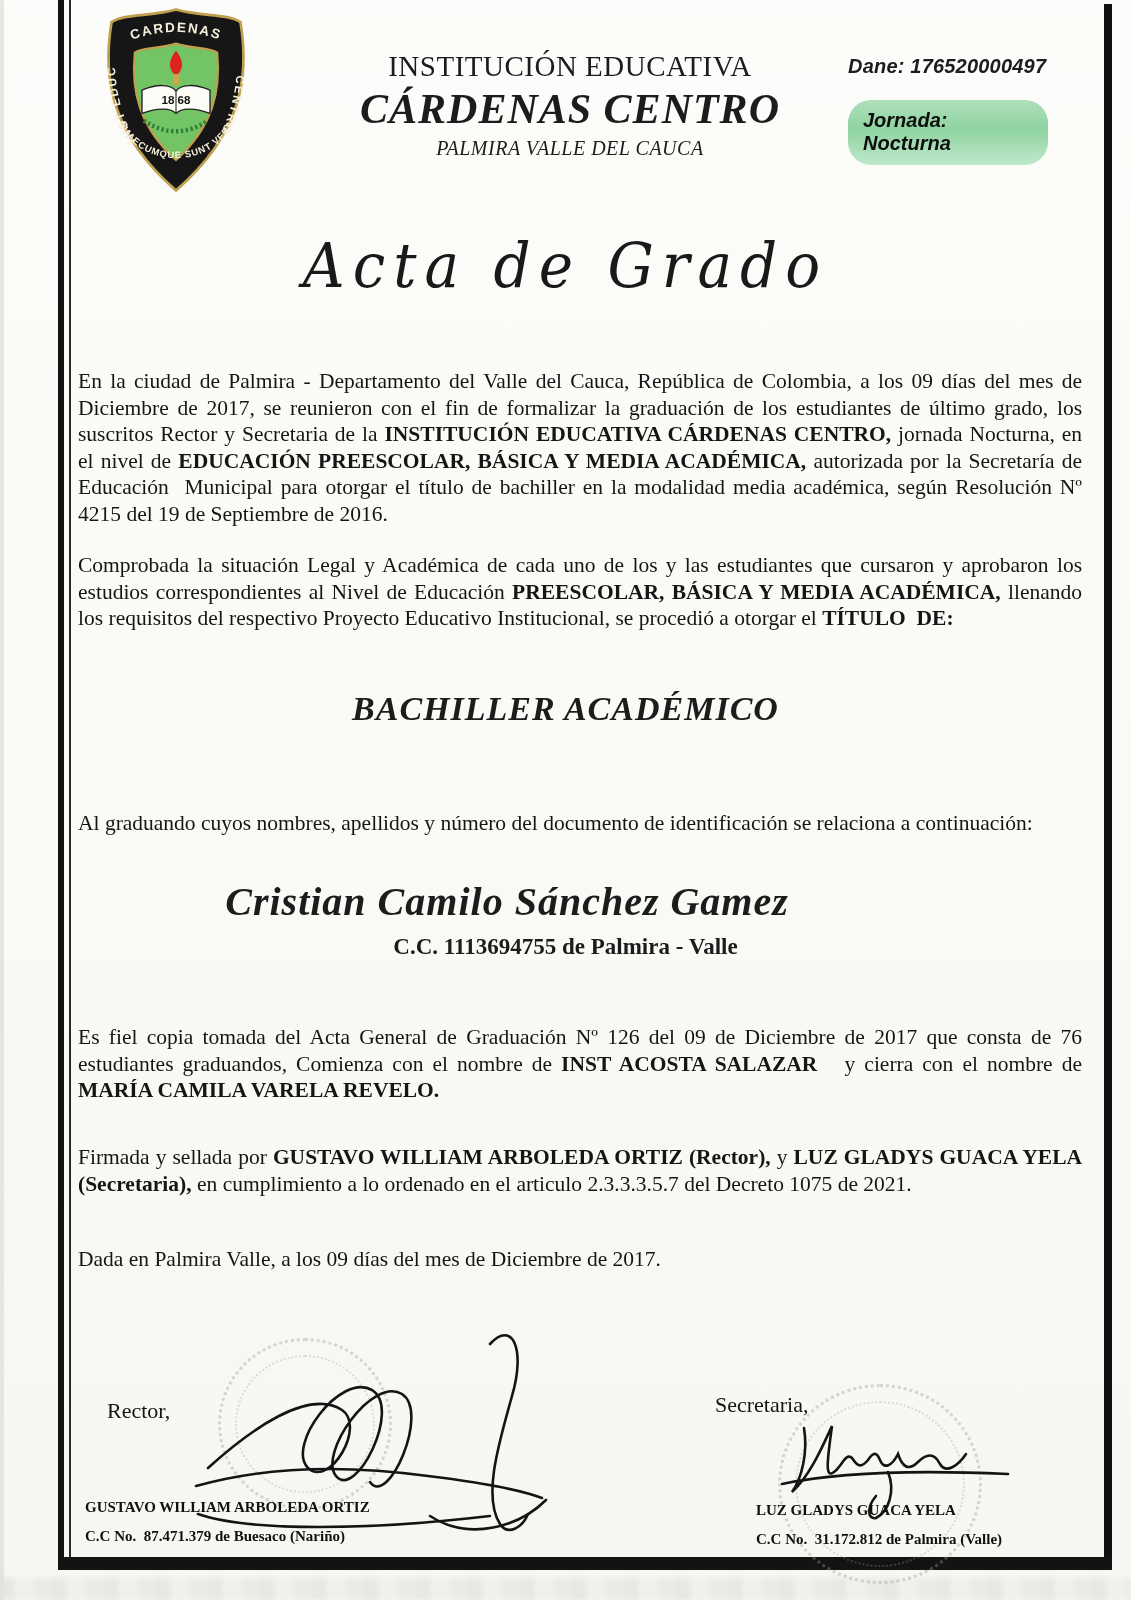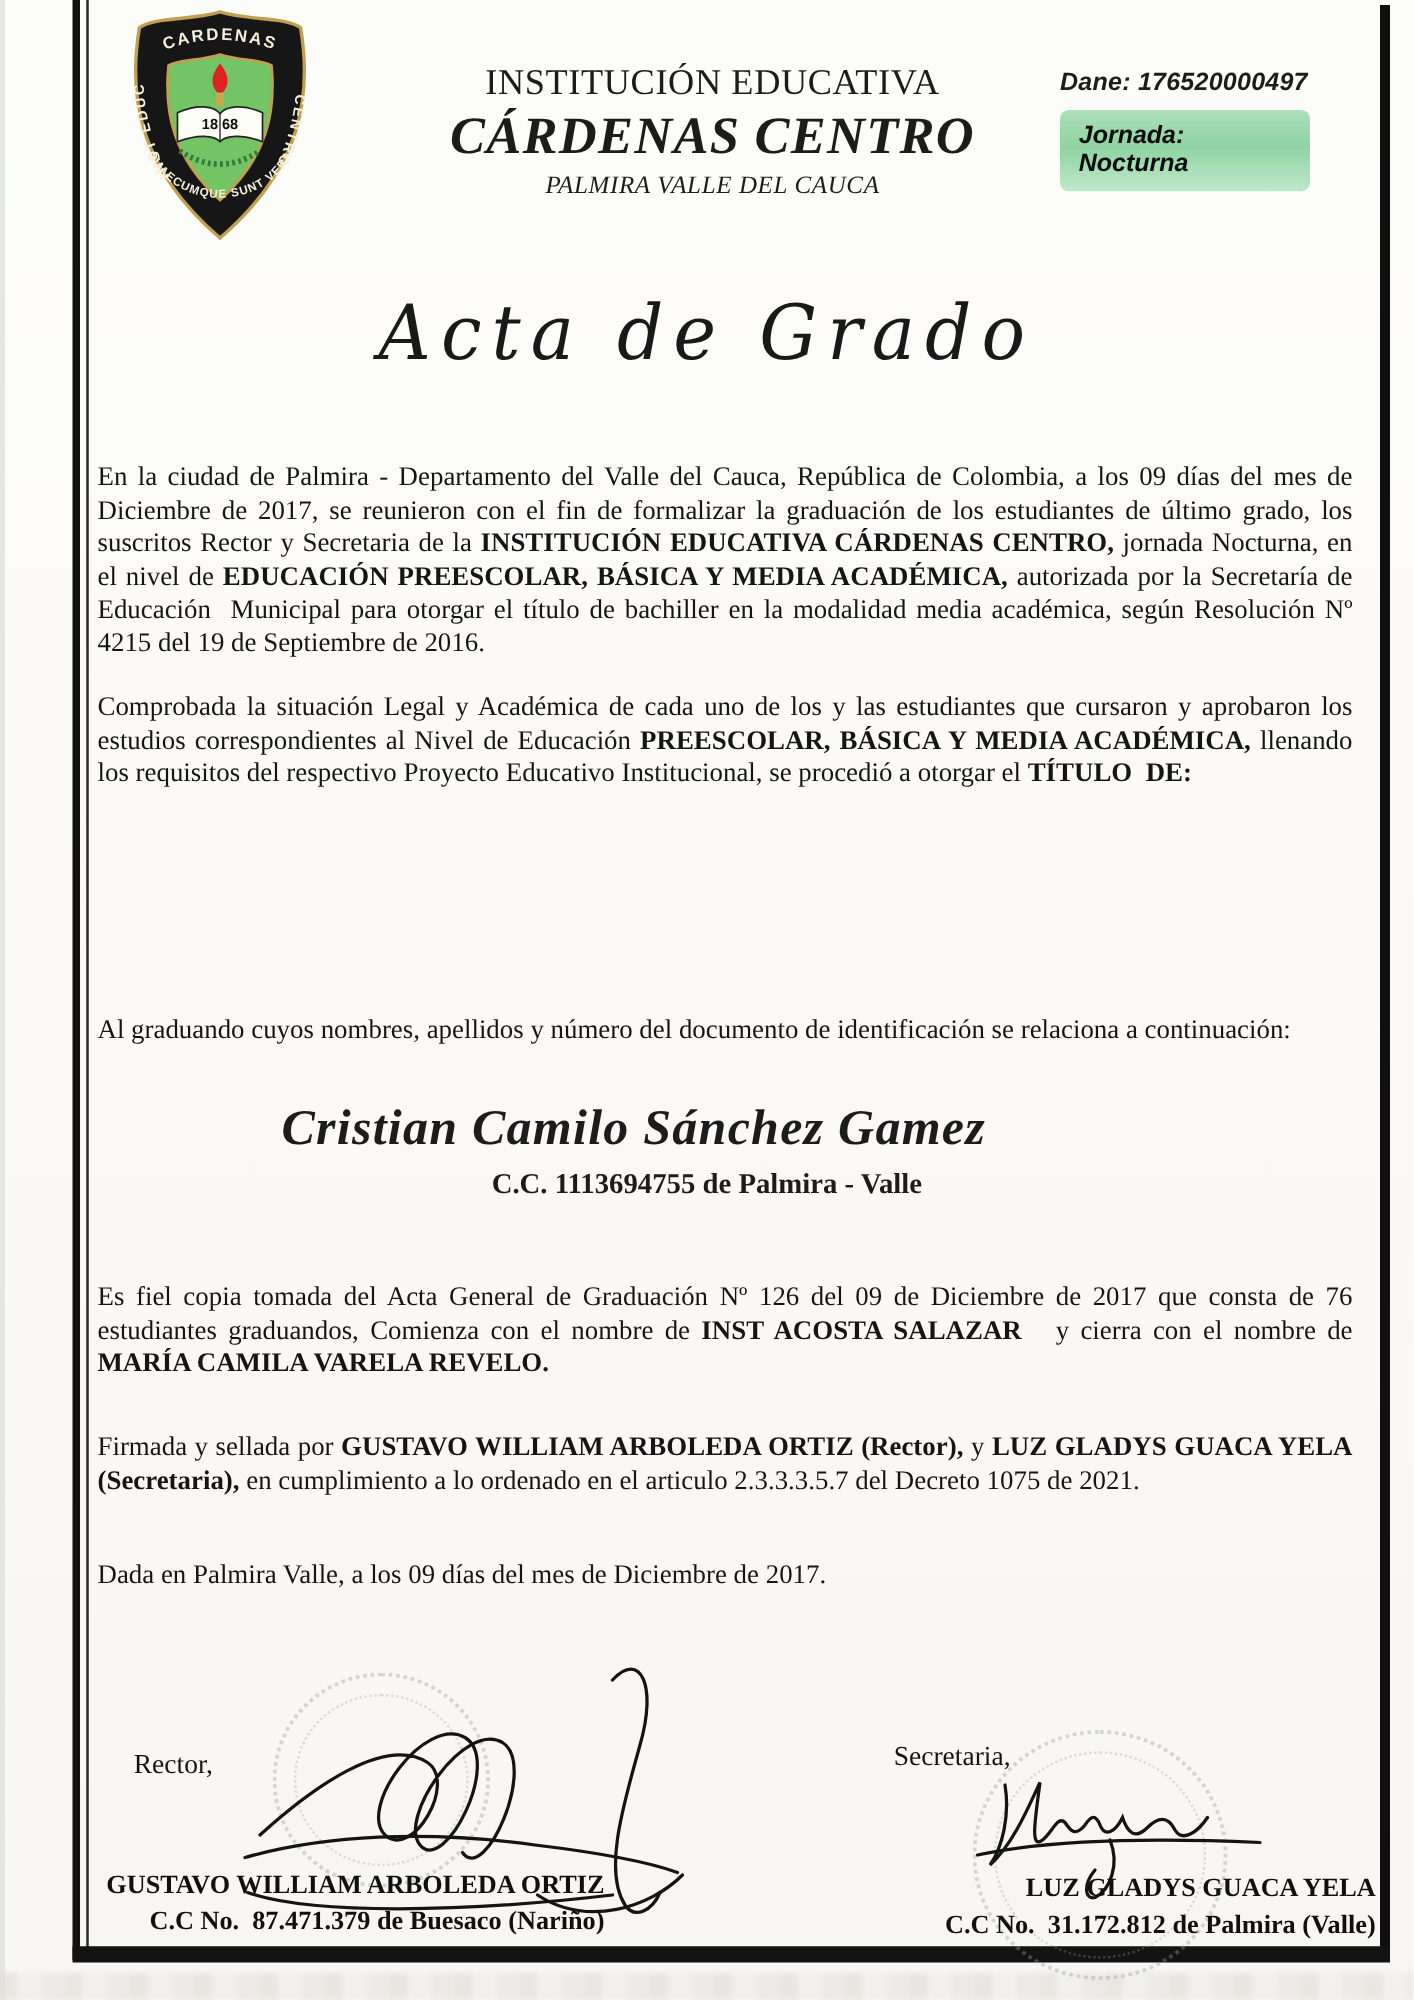--- a/index.html
+++ b/index.html
@@ -24,23 +24,23 @@
 
   
   .crest { position:absolute; left:86px; top:6px; width:180px; height:188px; }
   .head-center { position:absolute; left:320px; top:50px; width:500px; text-align:center; }
   .head-line1 { font-size:29px; letter-spacing:.5px; font-weight:400; }
   .head-line2 { font-size:42px; font-weight:700; font-style:italic; letter-spacing:1px; margin-top:2px; }
   .head-line3 { font-size:20px; font-style:italic; margin-top:4px; letter-spacing:.5px; }
   .head-right { position:absolute; left:848px; top:55px; width:200px; font-family:"Liberation Sans",sans-serif; }
   .dane { font-size:20px; font-weight:700; font-style:italic; letter-spacing:.2px; }
   .jornada-badge {
-    margin-top:10px; display:inline-block; padding:9px 15px 10px;
+    margin-top:22px; display:inline-block; padding:9px 15px 10px;
     background:linear-gradient(180deg,#aee0bb 0%,#8fd3a0 45%,#bfe9cb 100%);
-    border-radius:7px; font-size:20px; font-weight:700; font-style:italic; color:#0d0d0d;
+    border-radius:23px; font-size:20px; font-weight:700; font-style:italic; color:#0d0d0d;
   }
 
   
   .acta-title {
     position:absolute; left:0; top:232px; width:1131px; text-align:center;
     font-family:"DejaVu Serif", serif; font-style:italic; font-size:58px;
     letter-spacing:8px; color:#191919; transform:scaleY(1.05);
   }
 
   
@@ -67,21 +67,21 @@
   }
   .grad-id {
     position:absolute; left:0; top:934px; width:1131px; text-align:center;
     font-size:23px; font-weight:700; 
   }
 
   
   .sig-label { position:absolute; font-size:22px; color:#141414; }
   .rector-label { left:75px; top:1398px;margin-left:32px; }
   .secretaria-label { left:715px; top:1392px; }
-  .sig-block { position:absolute; font-size:21px; font-weight:700; line-height:29px; color:#101010;text-align:right; }
+  .sig-block { position:absolute; font-size:15px; font-weight:700; line-height:29px; color:#101010; }
   .rector-block { left:85px; top:1493px; }
   .secretaria-block { left:756px; top:1496px; }
   .seal {
     position:absolute; border-radius:50%;
     border:3px dotted rgba(150,160,150,.38);
   }
   .seal-inner {
     position:absolute; inset:14px; border-radius:50%;
     border:2px dotted rgba(150,160,150,.30);
   }
@@ -141,20 +141,21 @@
   <div class="head-right">
     <div class="dane">Dane: 176520000497</div>
     <div class="jornada-badge">Jornada: Nocturna</div>
   </div>
 
   <div class="acta-title">Acta de Grado</div>
 
   <p class="para p1"><span class="seg">En la ciudad de Palmira - Departamento del Valle del Cauca, República de Colombia, a los 09 días del mes de Diciembre de 2017, se reunieron con el fin de formalizar la graduación de los estudiantes de último grado, los suscritos Rector y Secretaria de la </span><span class="seg-b">INSTITUCIÓN EDUCATIVA CÁRDENAS CENTRO,</span><span class="seg"> jornada Nocturna, en el nivel de </span><span class="seg-b">EDUCACIÓN PREESCOLAR, BÁSICA Y MEDIA ACADÉMICA,</span><span class="seg"> autorizada por la Secretaría de Educación&nbsp; Municipal para otorgar el título de bachiller en la modalidad media académica, según Resolución Nº 4215 del 19 de Septiembre de 2016.</span></p>
   <p class="para p2"><span class="seg">Comprobada la situación Legal y Académica de cada uno de los y las estudiantes que cursaron y aprobaron los estudios correspondientes al Nivel de Educación </span><span class="seg-b">PREESCOLAR, BÁSICA Y MEDIA ACADÉMICA,</span><span class="seg"> llenando los requisitos del respectivo Proyecto Educativo Institucional, se procedió a otorgar el </span><span class="seg-b">TÍTULO&nbsp; DE:</span></p>
 
+  <div class="degree-title">BACHILLER ACADÉMICO</div>
 
   <p class="para p3">Al graduando cuyos nombres, apellidos y número del documento de identificación se relaciona a continuación:</p>
 
   <div class="grad-name">Cristian Camilo Sánchez Gamez</div>
   <div class="grad-id">C.C. 1113694755 de Palmira - Valle</div>
 
   <p class="para p4"><span class="seg">Es fiel copia tomada del Acta General de Graduación Nº 126 del 09 de Diciembre de 2017 que consta de 76 estudiantes graduandos, Comienza con el nombre de </span><span class="seg-b">INST ACOSTA SALAZAR</span><span class="seg">&nbsp;&nbsp; y cierra con el nombre de </span><span class="seg-b">MARÍA CAMILA VARELA REVELO.</span></p>
   <p class="para p5"><span class="seg">Firmada y sellada por </span><span class="seg-b">GUSTAVO WILLIAM ARBOLEDA ORTIZ (Rector),</span><span class="seg"> y </span><span class="seg-b">LUZ GLADYS GUACA YELA (Secretaria),</span><span class="seg"> en cumplimiento a lo ordenado en el articulo 2.3.3.3.5.7 del Decreto 1075 de 2021.</span></p>
   <p class="para p6">Dada en Palmira Valle, a los 09 días del mes de Diciembre de 2017.</p>
 

